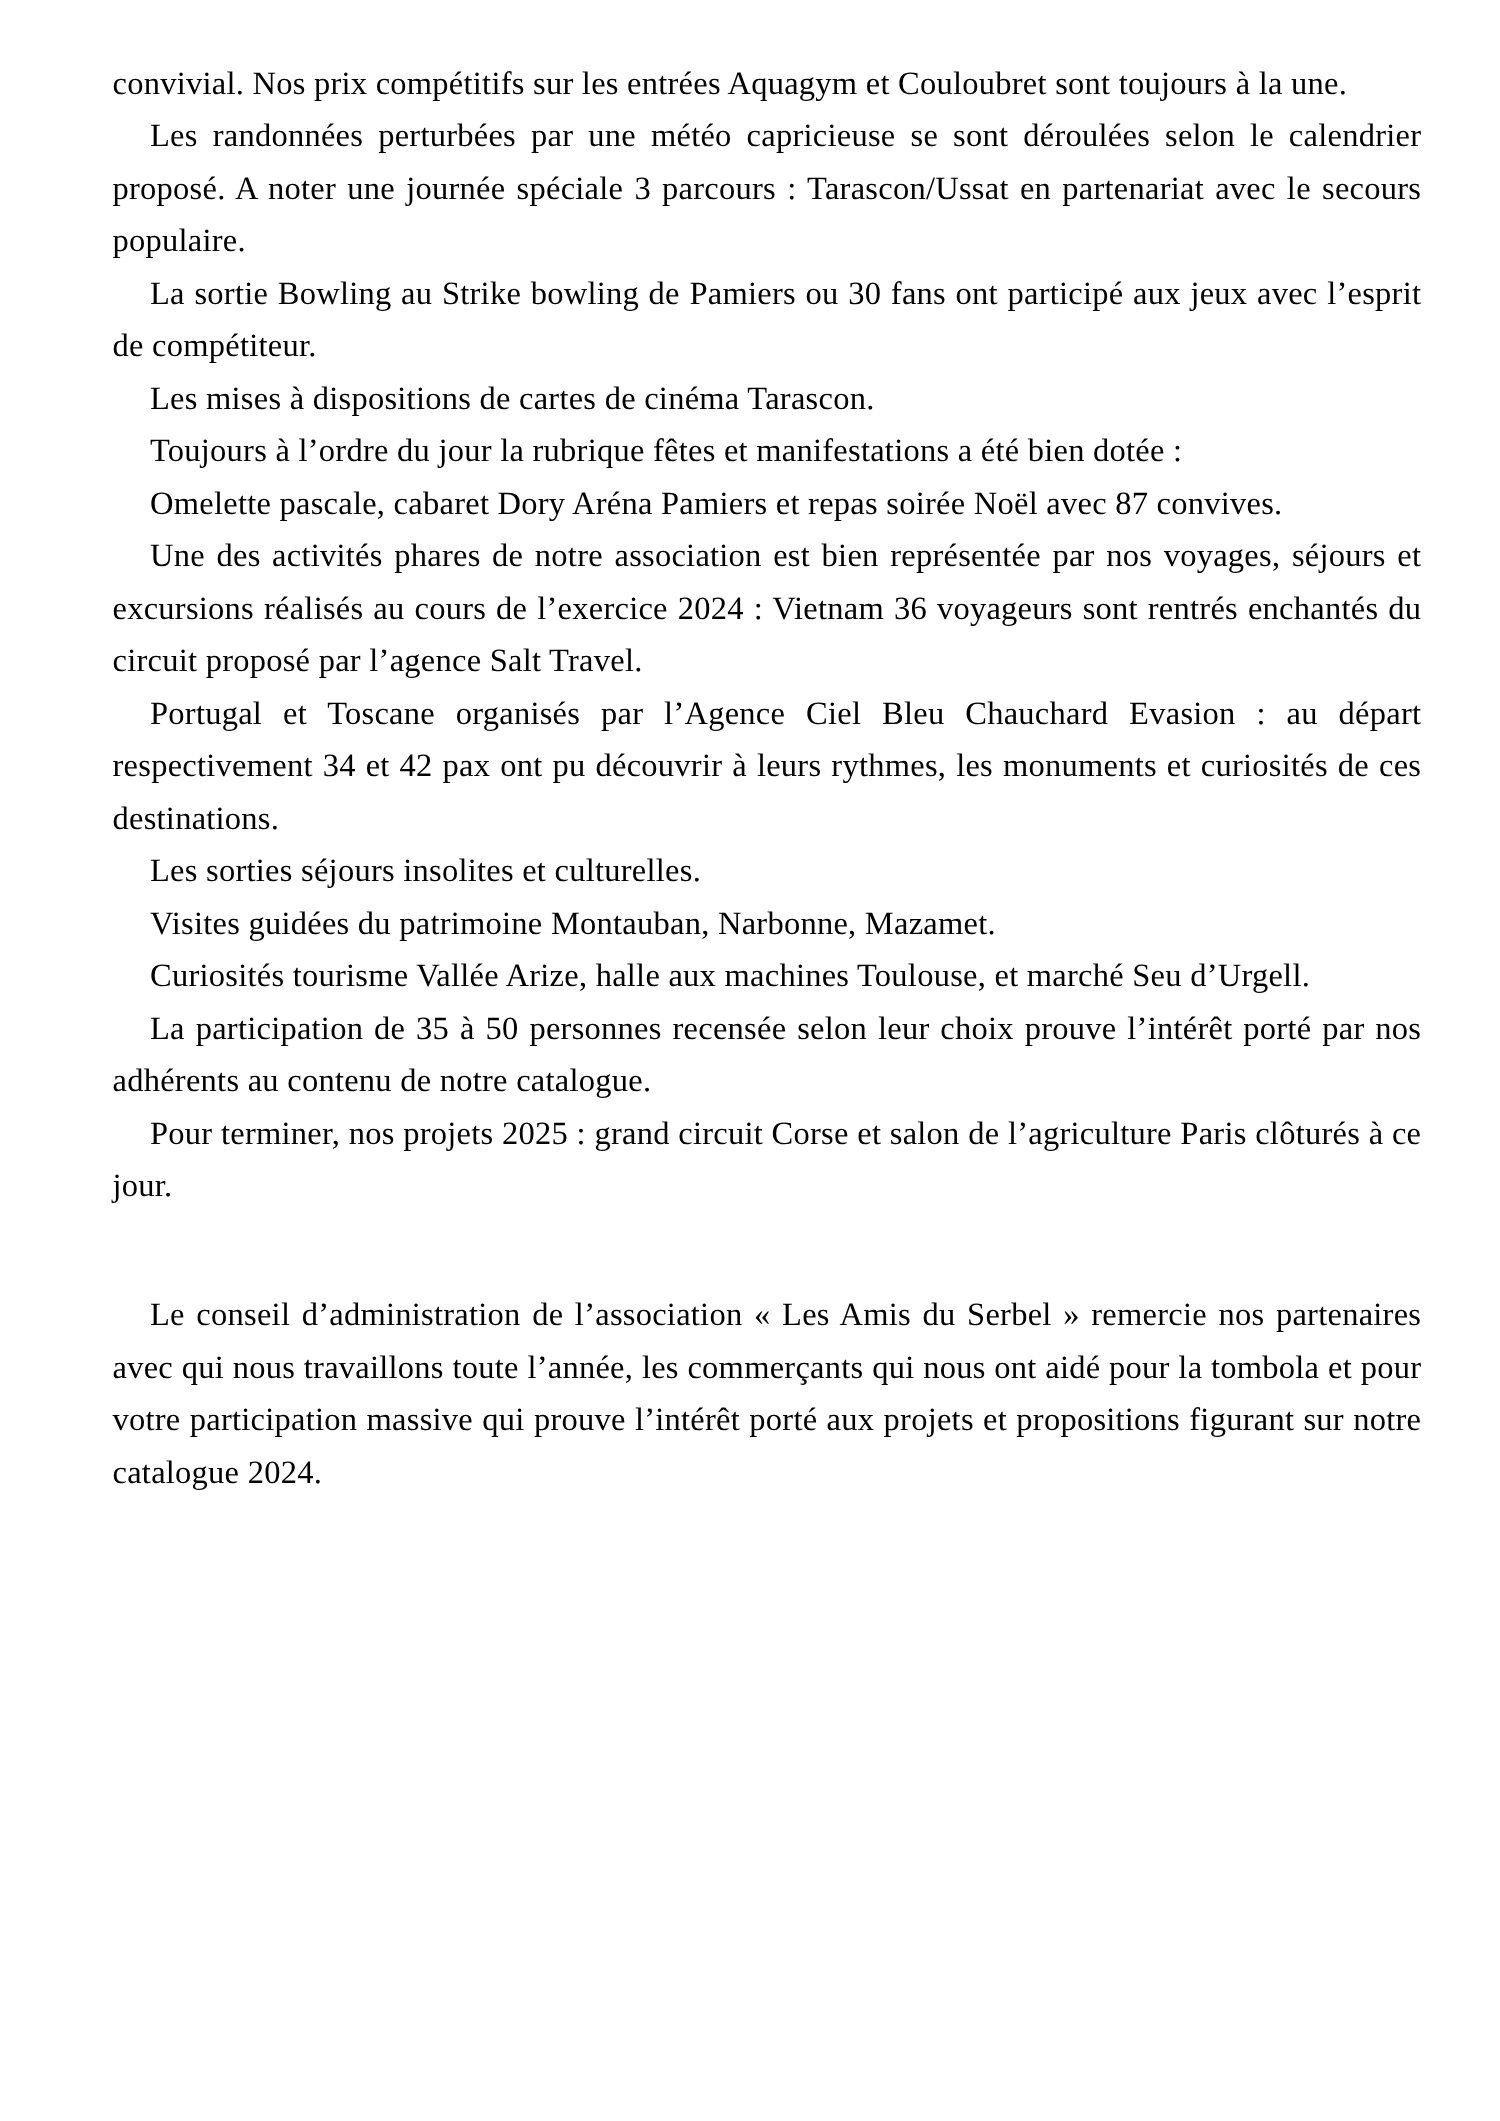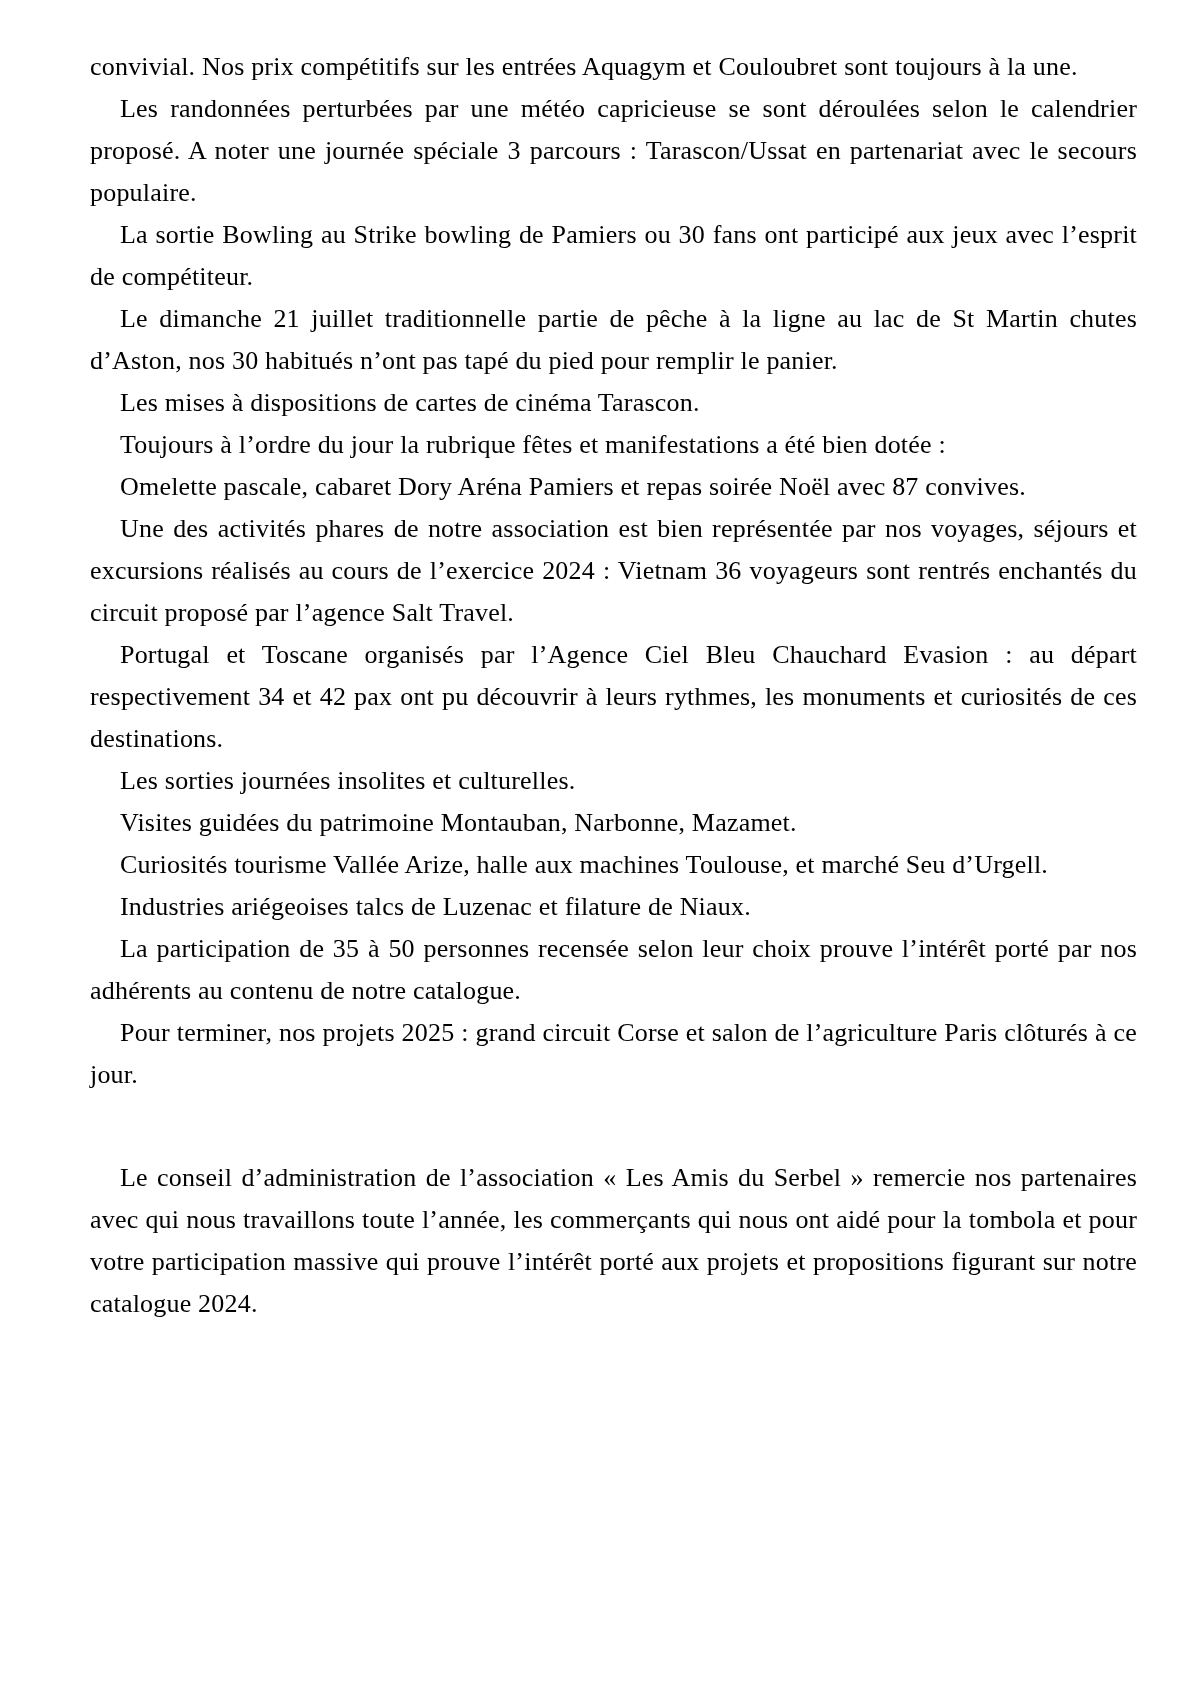--- a/index.html
+++ b/index.html
@@ -37,26 +37,24 @@
     margin-top: 61px;
   }
 </style>
 </head>
 <body style="background: rgb(255, 255, 255);">
 
 <div class="doc" style="color: #000000;">
   <p class="no-indent">convivial. Nos prix compétitifs sur les entrées Aquagym et Couloubret sont toujours à la une.</p>
   <p>Les randonnées perturbées par une météo capricieuse se sont déroulées selon le calendrier proposé. A noter une journée spéciale 3 parcours&nbsp;: Tarascon/Ussat en partenariat avec le secours populaire.</p>
   <p>La sortie Bowling au Strike bowling de Pamiers ou 30 fans ont participé aux jeux avec l’esprit de compétiteur.</p>
-  <p>Le dimanche 21 juillet traditionnelle partie de pêche à la ligne au lac de St Martin chutes d’Aston, nos 30 habitués n’ont pas tapé du pied pour remplir le panier.</p>
   <p>Les mises à dispositions de cartes de cinéma Tarascon.</p>
   <p>Toujours à l’ordre du jour la rubrique fêtes et manifestations a été bien dotée&nbsp;:</p>
   <p>Omelette pascale, cabaret Dory Aréna Pamiers et repas soirée Noël avec 87 convives.</p>
   <p>Une des activités phares de notre association est bien représentée par nos voyages, séjours et excursions réalisés au cours de l’exercice 2024&nbsp;: Vietnam 36 voyageurs sont rentrés enchantés du circuit proposé par l’agence Salt Travel.</p>
   <p>Portugal et Toscane organisés par l’Agence Ciel Bleu Chauchard Evasion&nbsp;: au départ respectivement 34 et 42 pax ont pu découvrir à leurs rythmes, les monuments et curiosités de ces destinations.</p>
-  <p>Les sorties journées insolites et culturelles.</p>
+  <p>Les sorties séjours insolites et culturelles.</p>
   <p>Visites guidées du patrimoine Montauban, Narbonne, Mazamet.</p>
   <p>Curiosités tourisme Vallée Arize, halle aux machines Toulouse, et marché Seu d’Urgell.</p>
-  <p>Industries ariégeoises talcs de Luzenac et filature de Niaux.</p>
   <p>La participation de 35 à 50 personnes recensée selon leur choix prouve l’intérêt porté par nos adhérents au contenu de notre catalogue.</p>
   <p>Pour terminer, nos projets 2025&nbsp;: grand circuit Corse et salon de l’agriculture Paris clôturés à ce jour.</p>
   <p class="gap-before">Le conseil d’administration de l’association «&nbsp;Les Amis du Serbel&nbsp;» remercie nos partenaires avec qui nous travaillons toute l’année, les commerçants qui nous ont aidé pour la tombola et pour votre participation massive qui prouve l’intérêt porté aux projets et propositions figurant sur notre catalogue 2024.</p>
 </div>
 
 </body></html>

